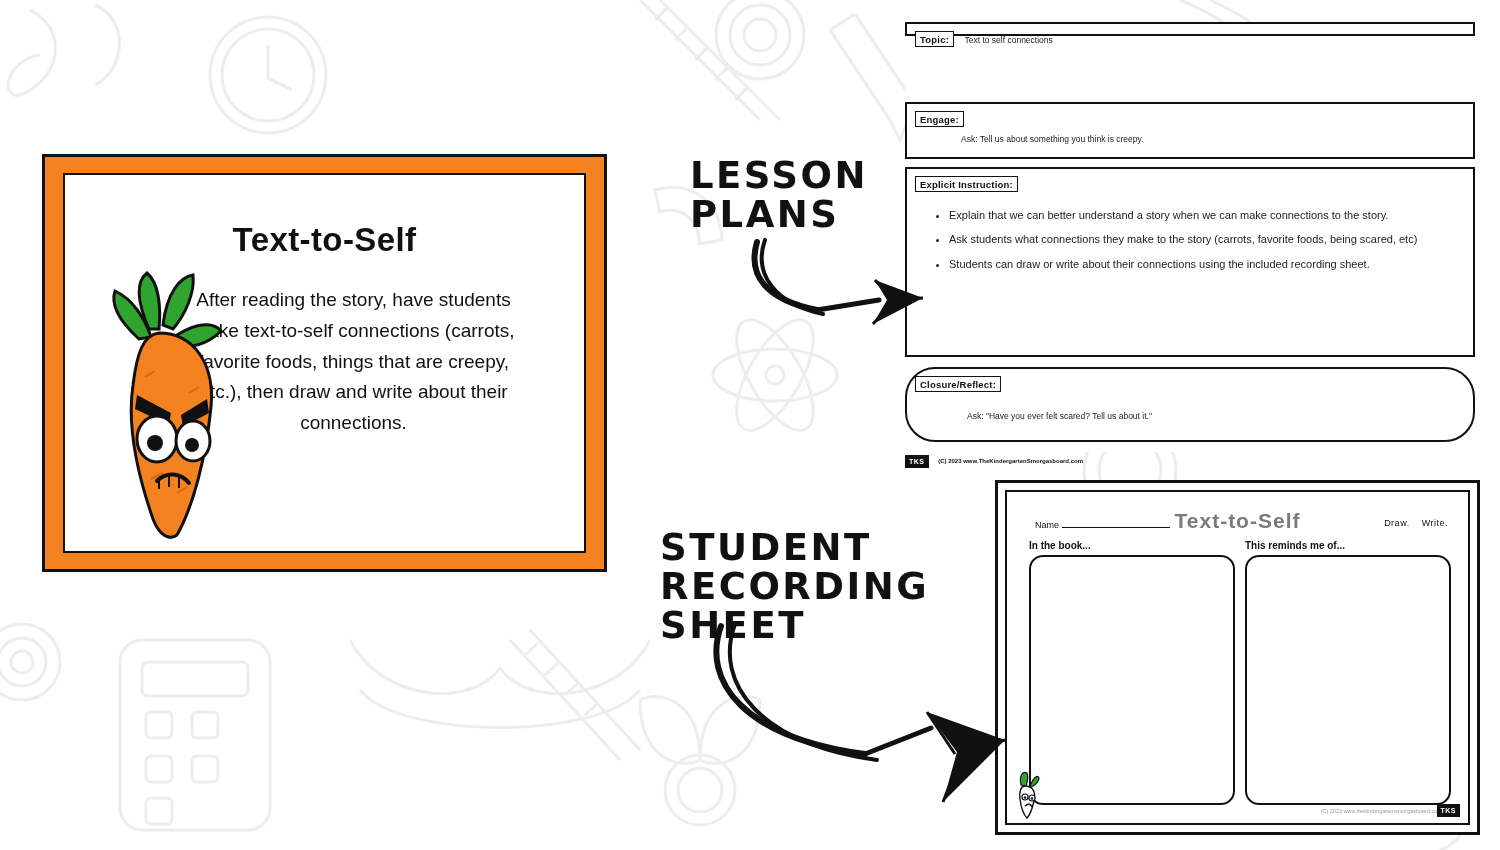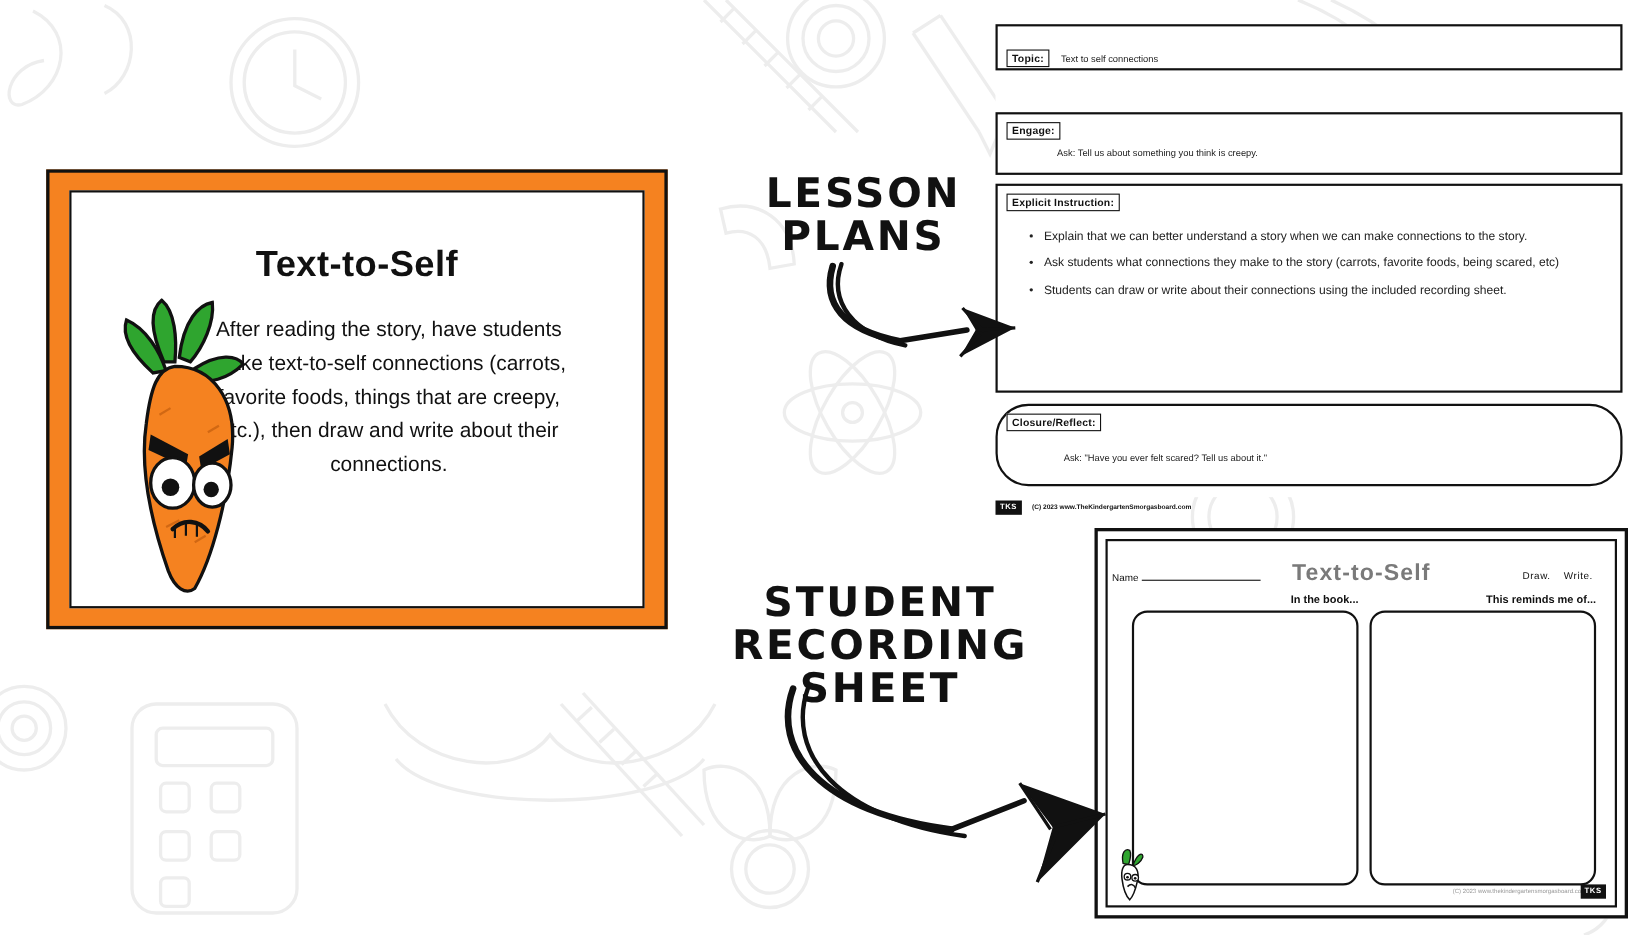--- a/index.html
+++ b/index.html
@@ -32,21 +32,21 @@
     text-align:center;font-size:19px;line-height:1.62;color:#111;
     max-width:330px;margin:0 auto 0 auto;padding-left:58px;
   }
   
   .carrot{position:absolute;left:24px;top:92px;width:170px;height:275px;}
 
   
   .callout{
     position:absolute;z-index:6;color:#111;font-weight:bold;
     font-family:"DejaVu Sans", sans-serif;
-    letter-spacing:2.5px;line-height:1.06;text-align:center;
+    letter-spacing:2.5px;line-height:1.06;
   }
   #callout-lesson{left:690px;top:156px;width:190px;font-size:37px;}
   #callout-student{left:660px;top:528px;width:280px;font-size:37px;}
 
   .arrow-svg{position:absolute;z-index:6;pointer-events:none;}
 
   
   .lesson-sheet{
     position:absolute;left:905px;top:22px;width:570px;height:430px;z-index:5;
     background:#fff;
@@ -72,28 +72,28 @@
   }
 
   
   .rec-sheet{
     position:absolute;left:995px;top:480px;width:485px;height:355px;z-index:5;
     background:#fff;border:3px solid #111;box-sizing:border-box;
   }
   .rec-inner{
     position:absolute;inset:7px;border:2px solid #111;box-sizing:border-box;background:#fff;
   }
-  .rec-name{position:absolute;left:4px;top:26px;font-size:9px;color:#111;}
+  .rec-name{position:absolute;left:28px;top:26px;font-size:9px;color:#111;}
   .rec-name .line{display:inline-block;width:108px;border-bottom:1px solid #111;height:9px;}
   .rec-title{
     position:absolute;left:0;right:0;top:17px;text-align:center;
     font-size:21px;font-weight:bold;color:#7a7a7a;letter-spacing:1px;
   }
   .rec-dw{position:absolute;right:20px;top:26px;font-size:9px;color:#111;letter-spacing:.5px;}
-  .rec-col-head{position:absolute;top:48px;font-size:10px;font-weight:bold;color:#111;text-align:right;}
+  .rec-col-head{position:absolute;top:48px;font-size:10px;font-weight:bold;color:#111;text-align:left;}
   .rec-box{
     position:absolute;top:63px;height:250px;border:2.5px solid #111;border-radius:14px;
     box-sizing:border-box;background:#fff;
   }
   .rec-credit{
     position:absolute;right:26px;bottom:9px;font-size:5.5px;color:#999;
   }
   .rec-badge{position:absolute;right:8px;bottom:6px;}
   .mini-carrot{position:absolute;left:6px;bottom:4px;width:28px;height:50px;}
 </style>
@@ -215,21 +215,21 @@
 <svg class="arrow-svg" style="left:705px;top:620px;" width="330" height="200" viewBox="0 0 330 200">
   <path d="M16 6 C-4 62 40 118 160 134" fill="none" stroke="#111" stroke-width="6" stroke-linecap="round"></path>
   <path d="M30 4 C8 64 56 124 172 140" fill="none" stroke="#111" stroke-width="4" stroke-linecap="round"></path>
   <path d="M222 92 L300 120 L238 182 L252 132 Z" fill="#111"></path>
   <path d="M222 92 L250 134 M300 120 L252 132 M238 182 L256 136" stroke="#111" stroke-width="3" fill="none"></path>
   <path d="M160 134 L226 108" stroke="#111" stroke-width="5" stroke-linecap="round"></path>
 </svg>
 
 <div class="lesson-sheet">
 
-  <div class="lp-box" style="top:0;height:26px;padding:19px 8px;">
+  <div class="lp-box" style="top:0;height:14px;padding:5px 8px;">
     <span class="lp-label boxed">Topic:</span>
     <span class="lp-inline">Text to self connections</span>
   </div>
 
 
   <div class="lp-box" style="top:145px;height:190px;padding:5px 8px;">
     <span class="lp-label boxed">Explicit Instruction:</span>
     <ul class="lp-bullets">
       <li>Explain that we can better understand a story when we can make connections to the story.</li>
       <li>Ask students what connections they make to the story (carrots, favorite foods, being scared, etc)</li>

